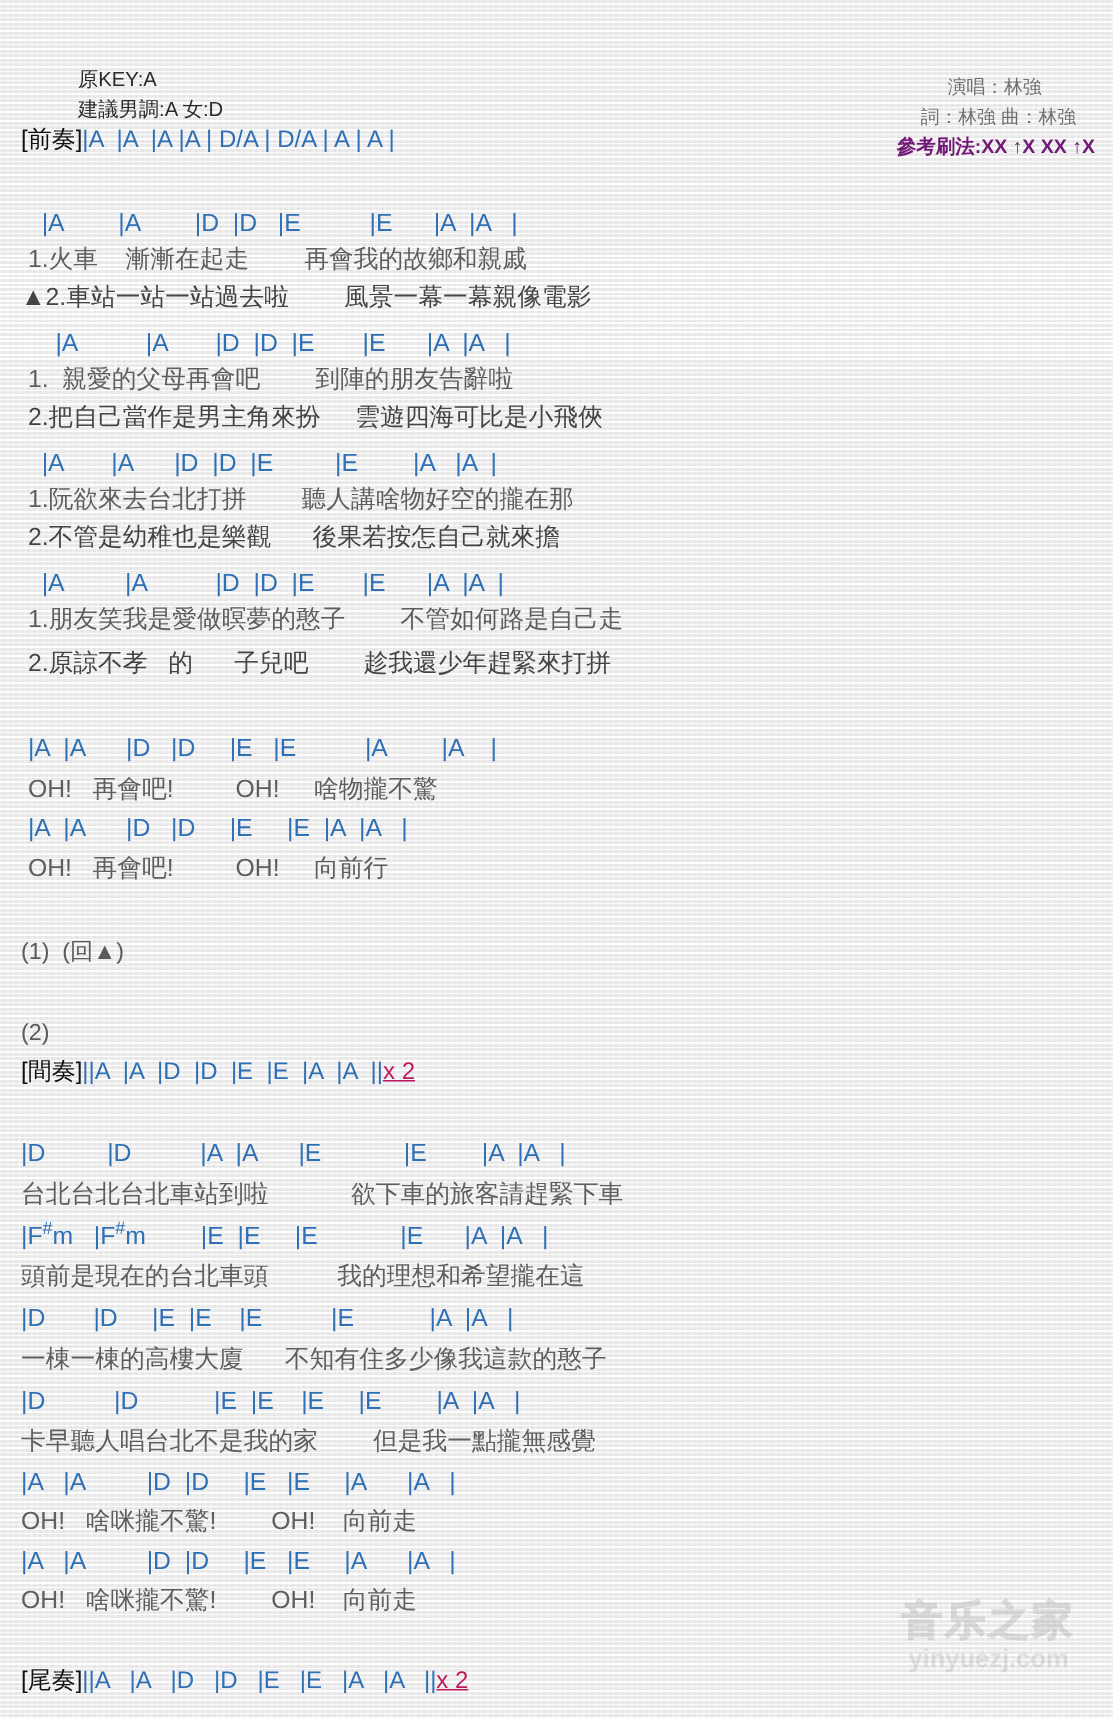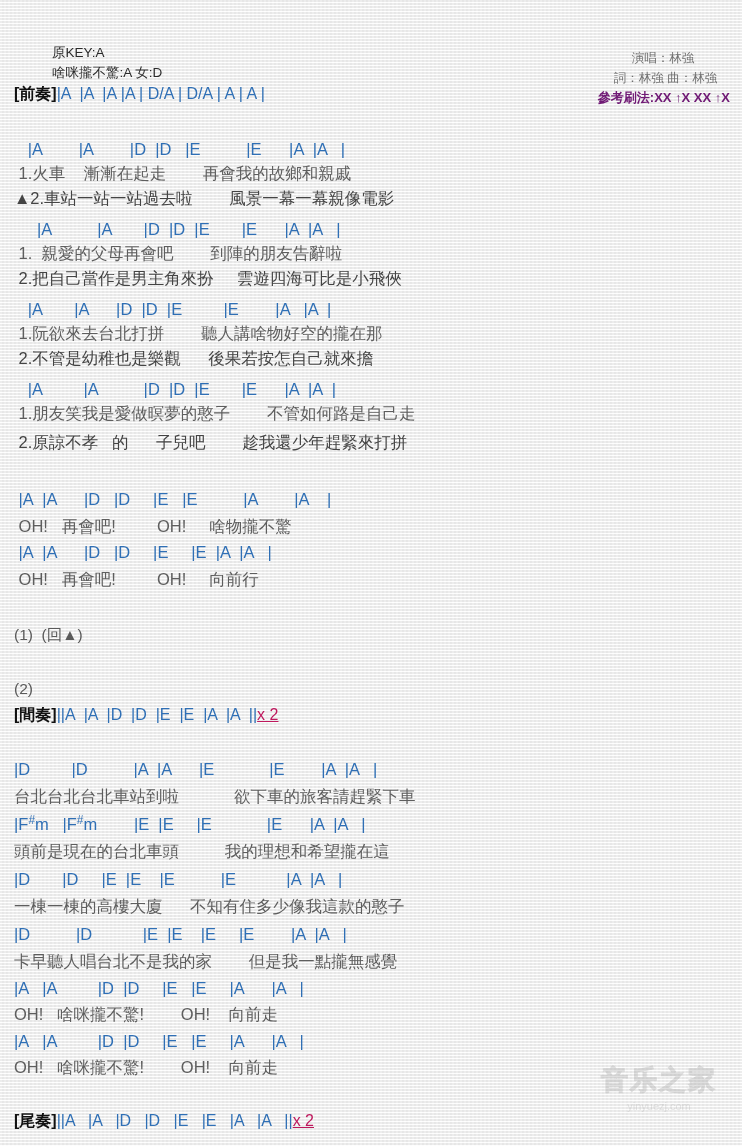--- a/index.html
+++ b/index.html
@@ -83,21 +83,21 @@
   }
   .lyricrow {
     color: #5e5e5e;
     font-size: 16.5px;
   }
   .lyricrow.dark { color: #444; }
   .sectionrow {
     color: #111;
     font-size: 16px;
   }
-  .sectionrow .tag { color: #111; font-weight: bold; }
+  .sectionrow .tag { color: #111; font-weight: normal; }
   .sectionrow .chords { color: #2f6fb5; }
   .sectionrow .rep { color: #be185d; text-decoration: underline; }
   .plainrow { color: #5a5a5a; font-size: 15.5px; }
   .sup { font-size: 0.72em; vertical-align: super; line-height: 0; }
 
   
   .watermark {
     position: absolute;
     right: 8px;
     bottom: 6px;
@@ -109,36 +109,36 @@
   }
   .watermark .wm-cn {
     font-size: 27px;
     font-weight: bold;
     color: #a8a8a8;
     letter-spacing: 2px;
     line-height: 32px;
     -webkit-text-stroke: 1px #9d9d9d;
   }
   .watermark .wm-en {
-    font-size: 11px;
-    font-weight: normal;
+    font-size: 17px;
+    font-weight: bold;
     color: #a8a8a8;
     letter-spacing: 0px;
     line-height: 20px;
   }
 </style>
 </head>
 <body>
 
 <div class="sheet">
 
 
   <div class="keyblock">
     <div>原KEY:A</div>
-    <div>啥咪攏不驚:A 女:D</div>
+    <div>建議男調:A 女:D</div>
   </div>
 
   <div class="creditblock">
     <div class="cl1">演唱：林強</div>
     <div class="cl2">詞：林強  曲：林強</div>
     <div class="strum">參考刷法:XX ↑X XX ↑X</div>
   </div>
 
   <div class="row sectionrow" style="top:84px; left:14px;"><span class="tag">[前奏]</span><span class="chords">|A  |A  |A |A | D/A | D/A | A | A |</span></div>
 

